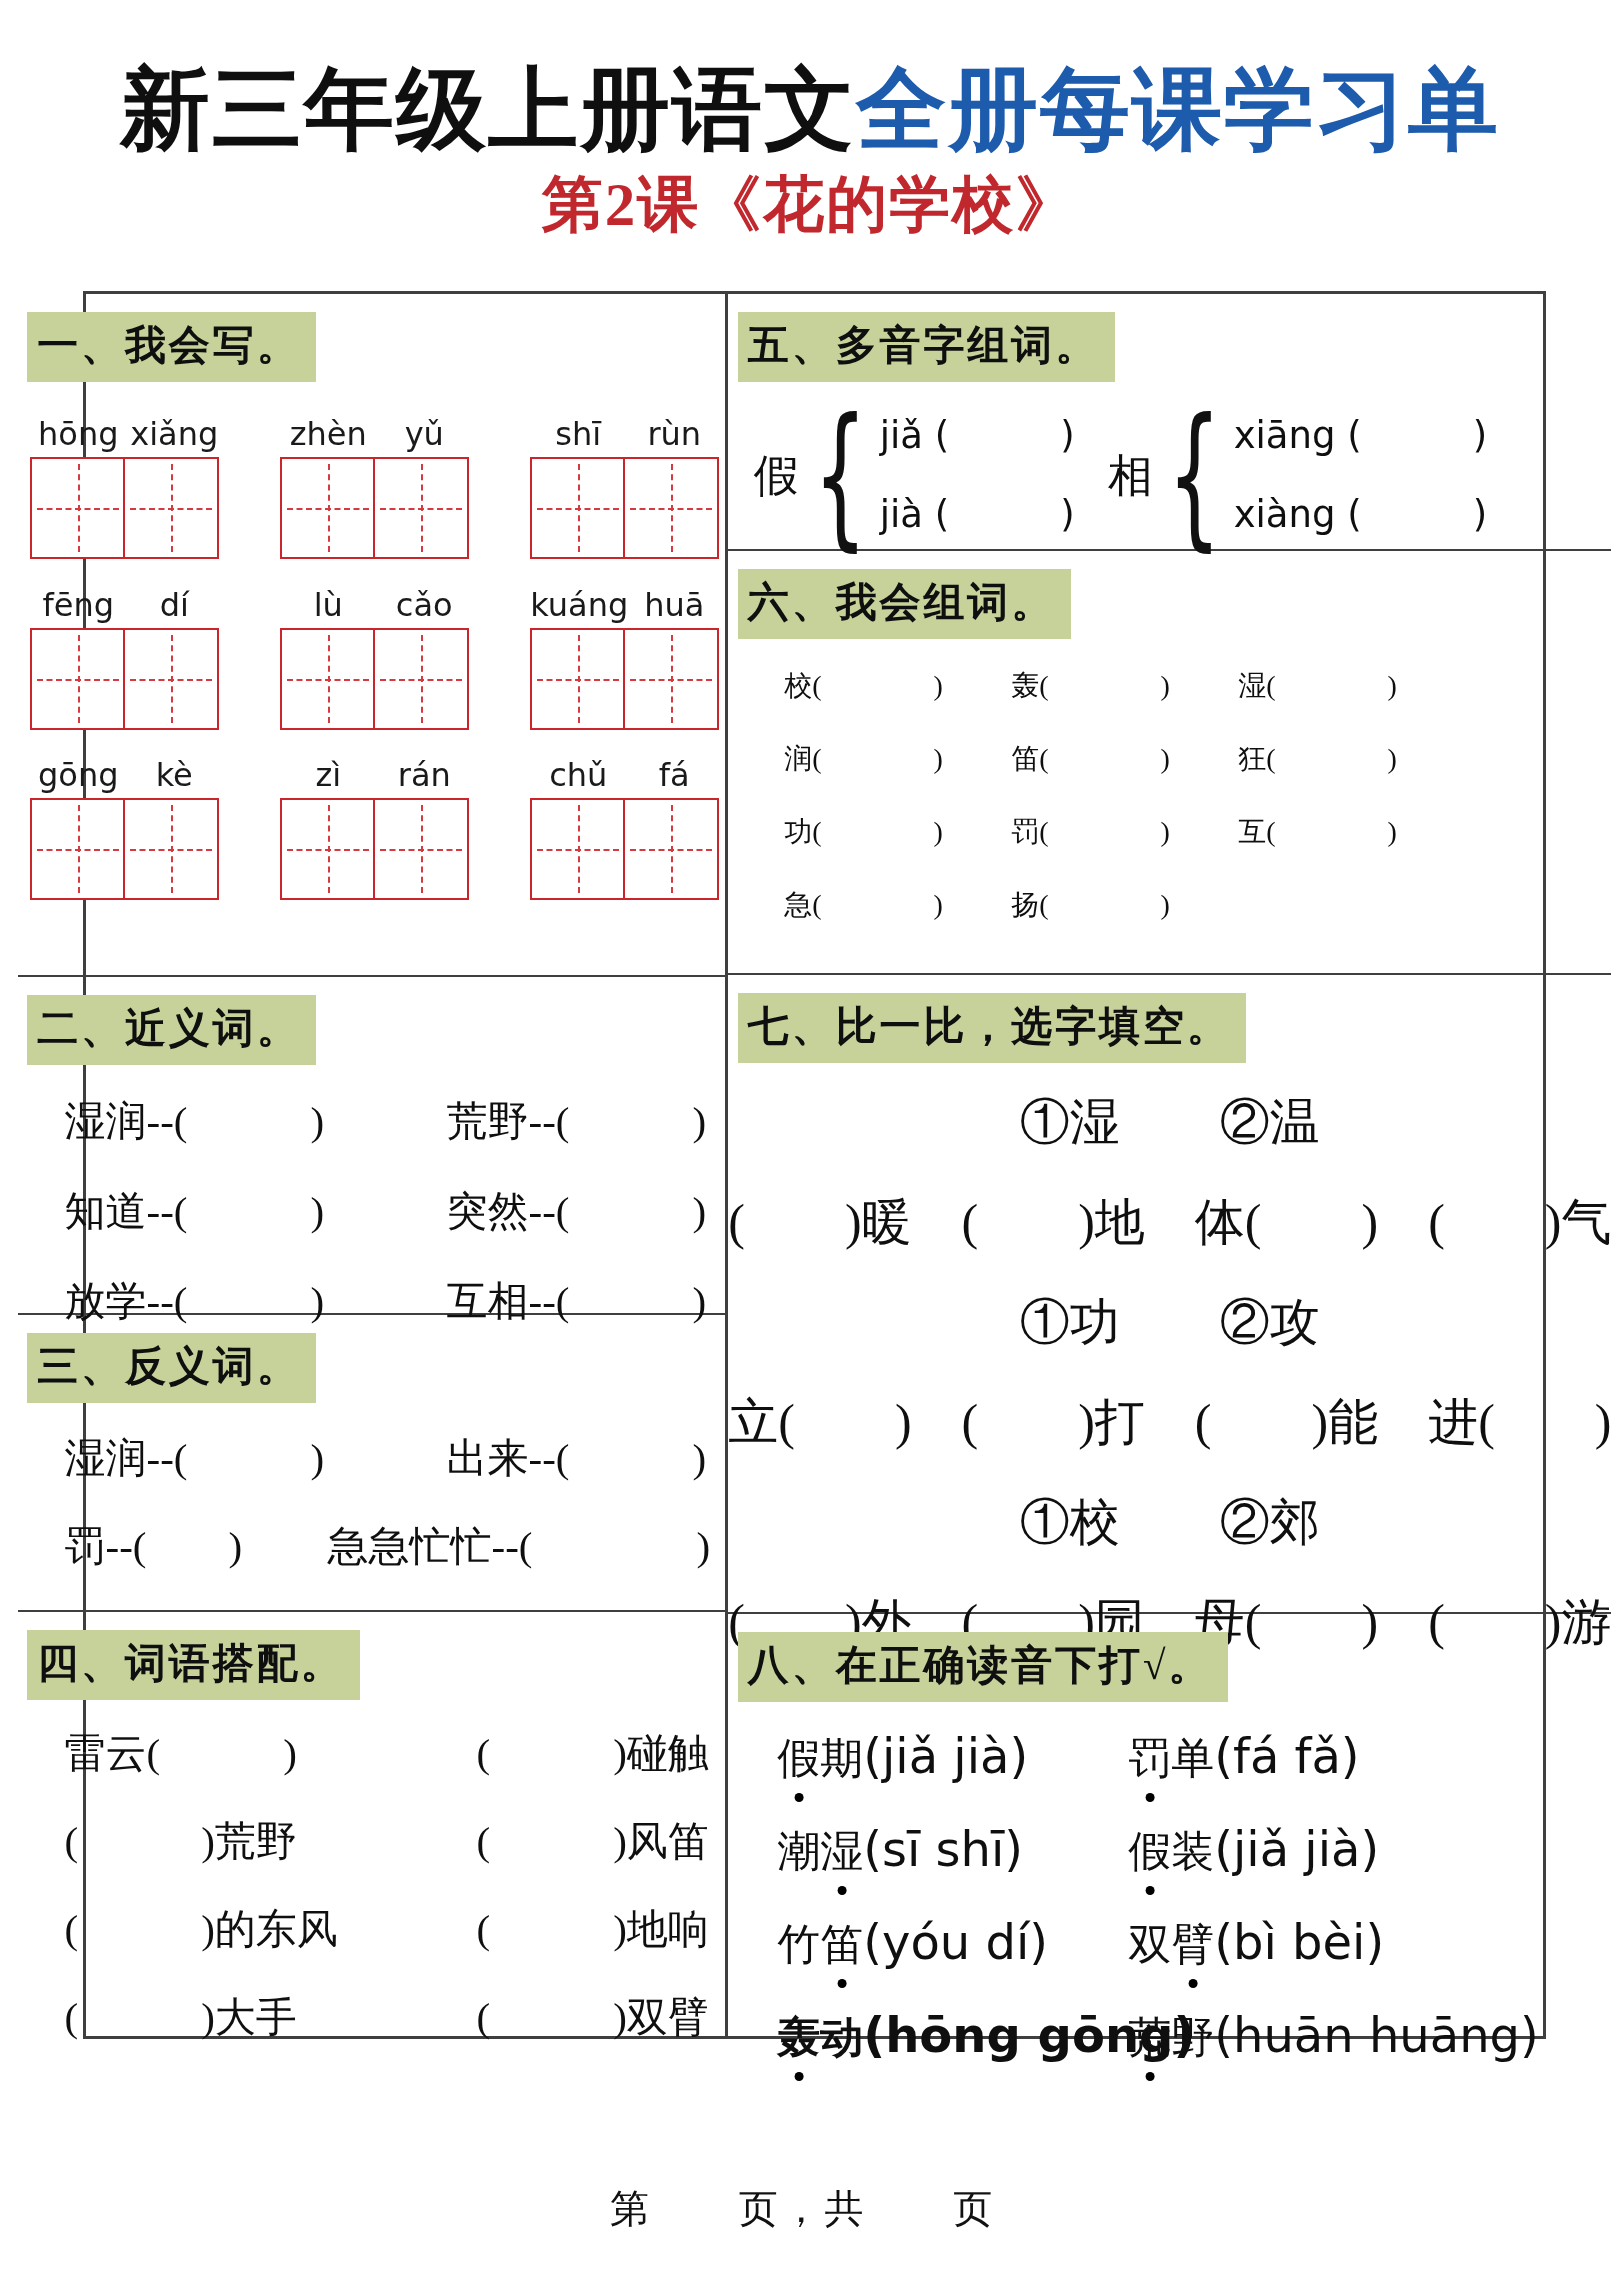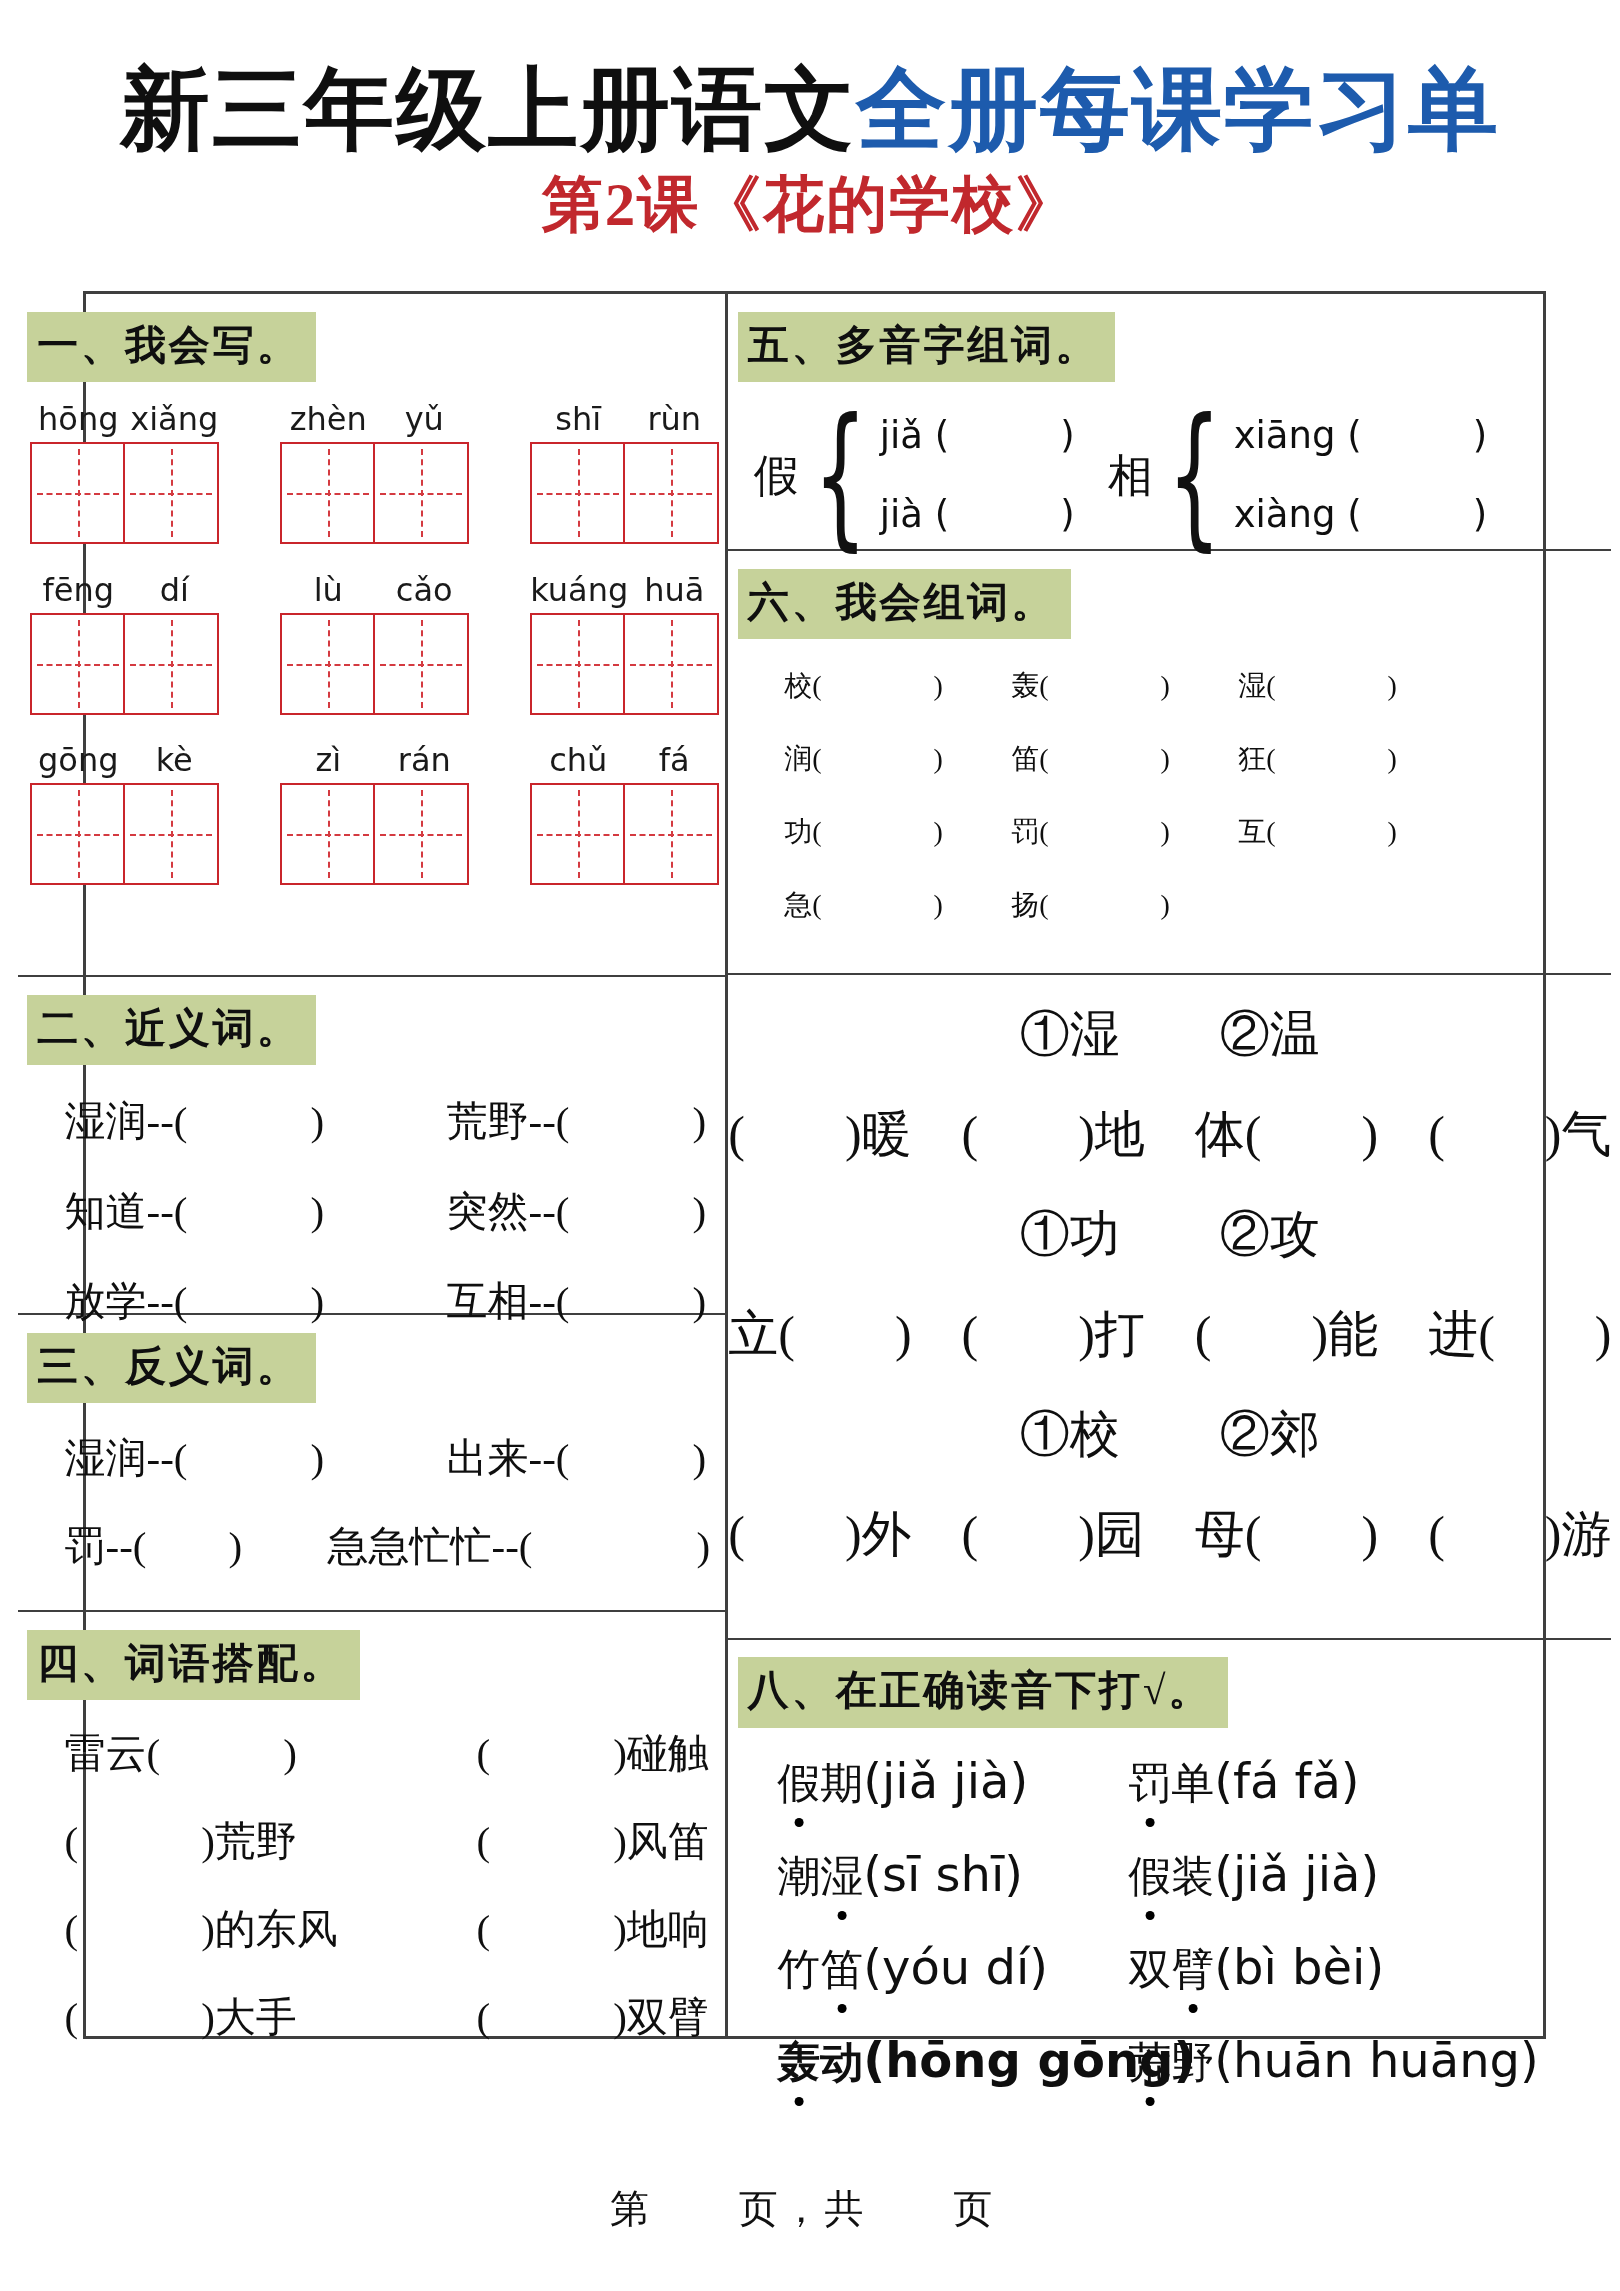--- a/index.html
+++ b/index.html
@@ -27,21 +27,21 @@
   .sec{position:relative;width:100%;}
   .sec.hr{border-bottom:2.9px solid var(--bd);}
   .s1{height:683px;} .s2{height:338px;} .s3{height:297px;} .s4{height:421px;}
   .s5{height:257px;} .s6{height:424px;} .s7{height:639px;} .s8{height:420px;}
   .sec-title{
     display:inline-block;background:var(--hl);font-weight:bold;font-size:41px;
     padding:5.9px 15.7px 9.8px 9.8px;margin:17.6px 0 0 9.8px;letter-spacing:2.9px;white-space:nowrap;
   }
   
   .w-row{display:flex;margin-left:12.7px;margin-top:21.6px;gap:55px;}
-  .w-row.first{margin-top:13px;}
+  .w-row.first{margin-top:28px;}
   .pair{width:195px;}
   .py-row{display:flex;height:43px;align-items:flex-end;margin-bottom:3.9px;}
   .py{width:96px;text-align:center;font-family:"DejaVu Sans",sans-serif;font-size:32px;color:#1a1a1a;white-space:nowrap;}
   .grid{display:flex;}
   .cell{width:96px;height:102px;border:2.9px solid var(--grid);position:relative;background:#fff;}
   .cell + .cell{margin-left:-2.9px;}
   .cell::before{content:"";position:absolute;top:4.9px;bottom:4.9px;left:50%;border-left:2px dashed #d43a40;}
   .cell::after{content:"";position:absolute;left:4.9px;right:4.9px;top:50%;border-top:2px dashed #d43a40;}
   
   .line{font-size:41px;margin:35px 0 0 47px;white-space:nowrap;}
@@ -272,20 +272,21 @@
       </div>
       <div class="line">
         <span class="c6">功(　　　　)</span><span class="c6">罚(　　　　)</span><span class="c6">互(　　　　)</span>
       </div>
       <div class="line">
         <span class="c6">急(　　　　)</span><span class="c6">扬(　　　　)</span>
       </div>
     </section>
 
     <section class="sec hr s7">
+      <div class="sec-title">七、比一比，选字填空。</div>
       <div class="cline first">①湿　　②温</div>
       <div class="cline">(　　)暖　(　　)地　体(　　)　(　　)气</div>
       <div class="cline">①功　　②攻</div>
       <div class="cline">立(　　)　(　　)打　(　　)能　进(　　)</div>
       <div class="cline">①校　　②郊</div>
       <div class="cline">(　　)外　(　　)园　母(　　)　(　　)游</div>
     </section>
 
     <section class="sec s8">
       <div class="sec-title">八、在正确读音下打√。</div>

